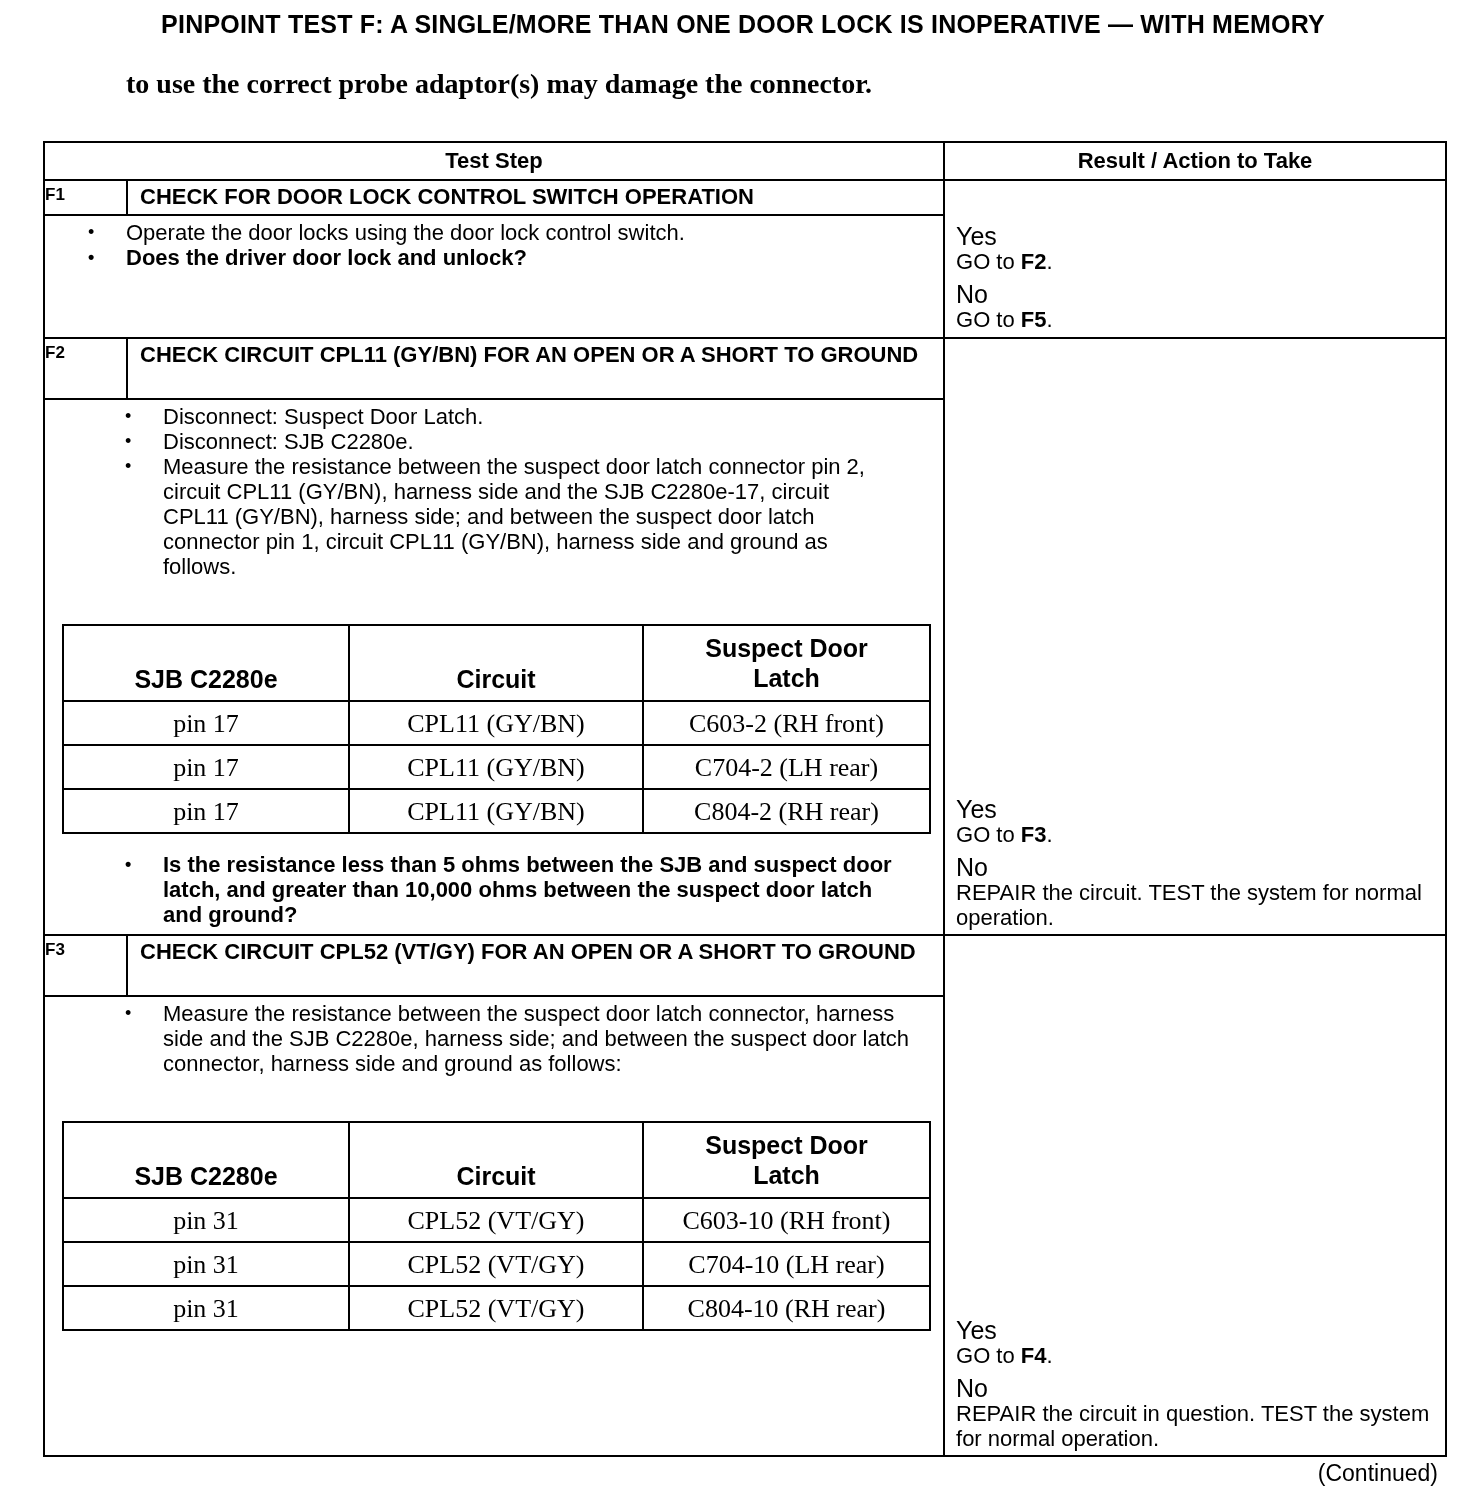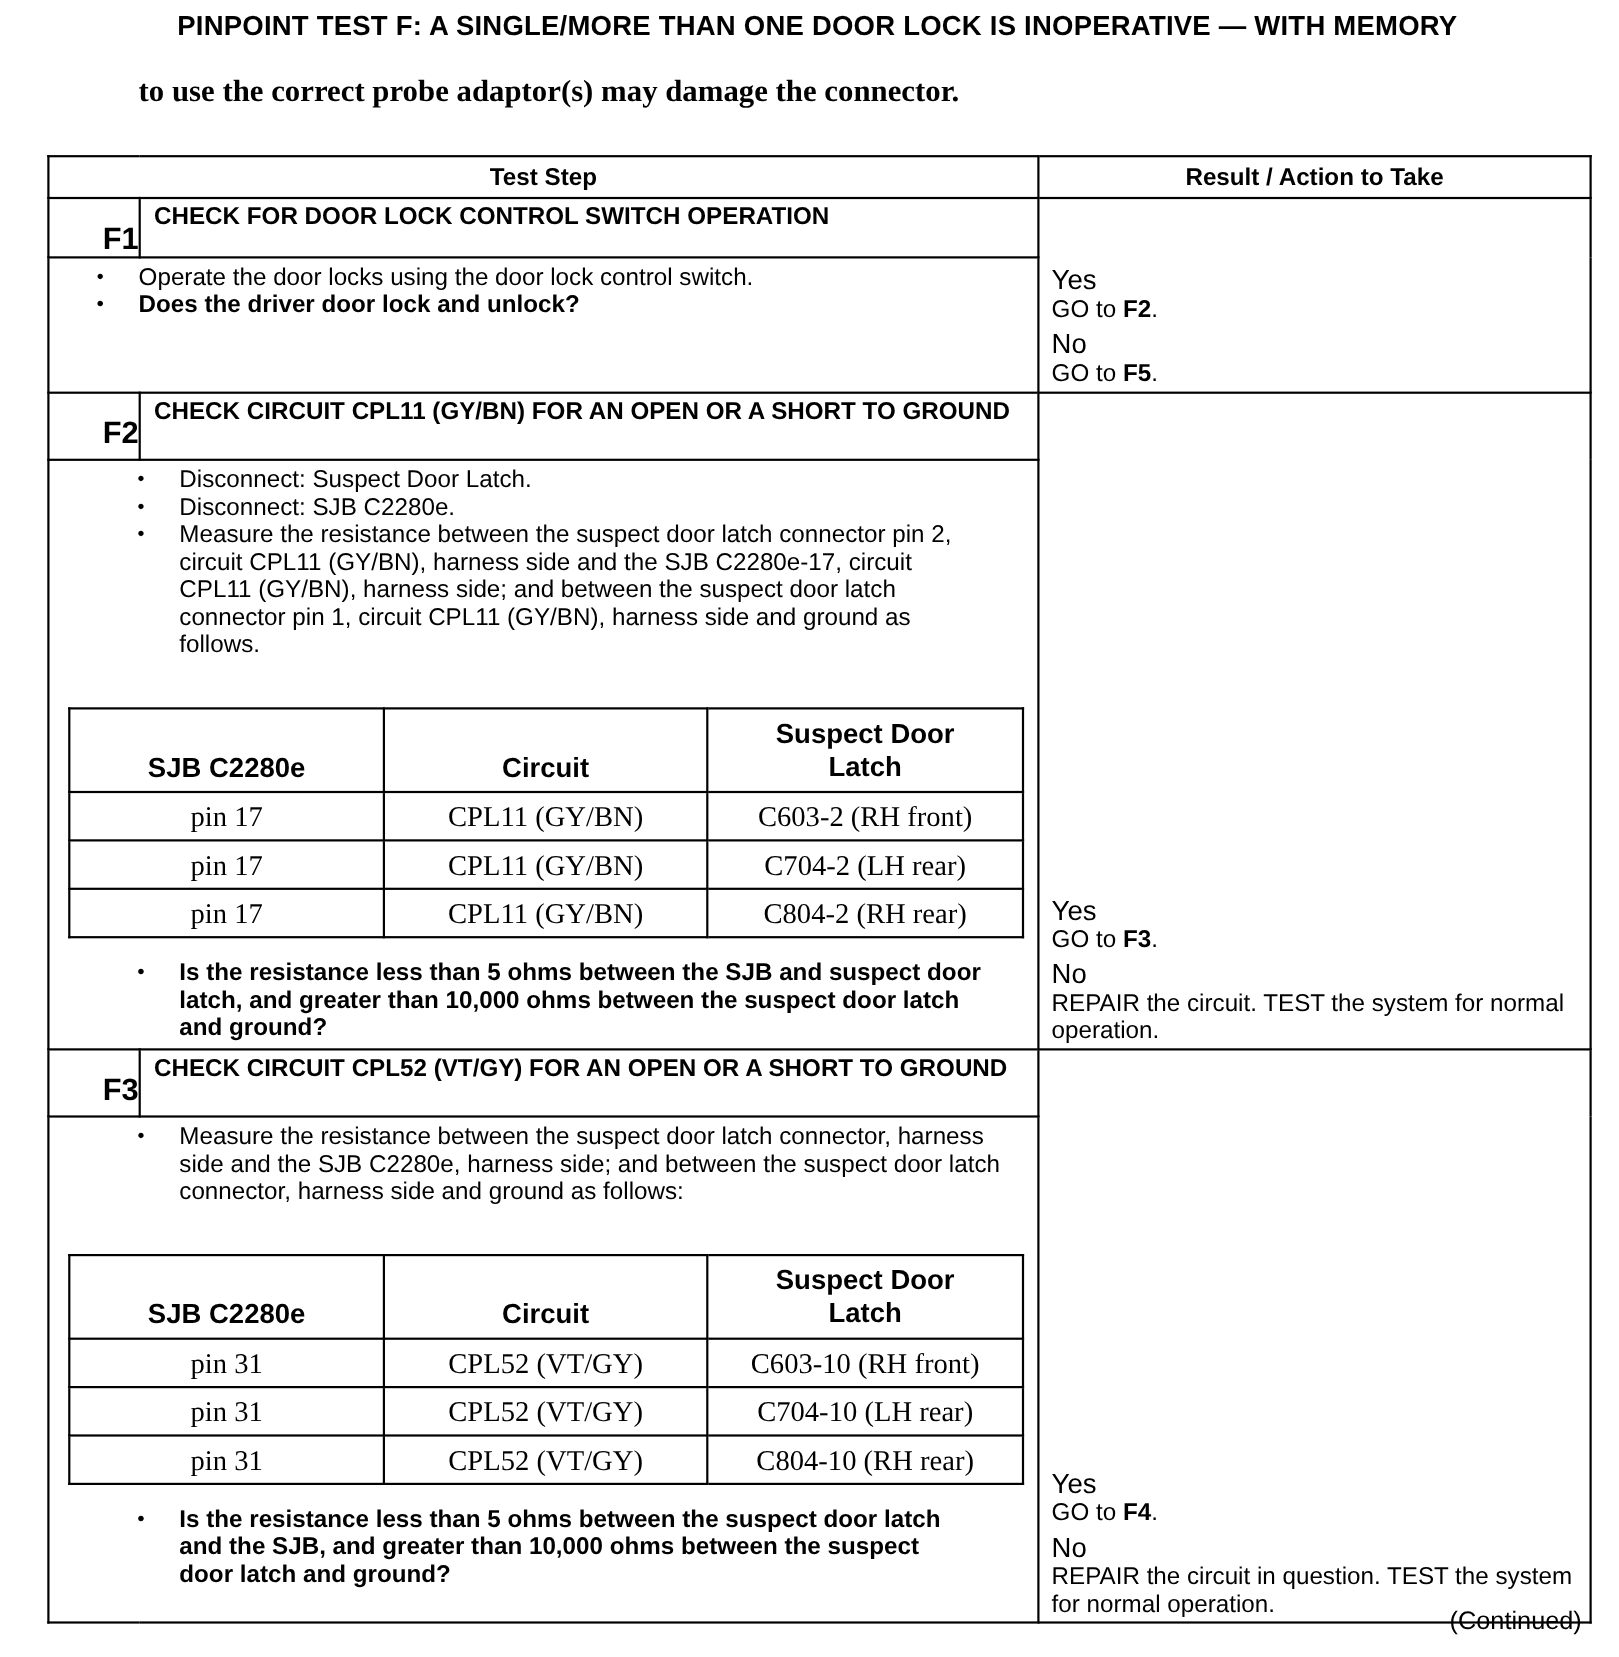--- a/index.html
+++ b/index.html
@@ -24,21 +24,21 @@
       border-collapse: collapse; table-layout: fixed;
     }
     .main-table td, .main-table th { border: 2.5px solid #000; vertical-align: top; }
     .main-table th {
       font-weight: bold; font-size: 22px; height: 38px; text-align: center; vertical-align: middle;
     }
     .col-id { width: 83px; }
     .col-step { width: 817px; }
     .col-res { width: 502px; }
 
-    .step-id { text-align: right; font-weight: bold; font-size: 28px; padding-top: 20px; }
+    .step-id { text-align: left; font-weight: bold; font-size: 17px; padding-top: 4px; }
     .step-title { font-weight: bold; font-size: 22px; line-height: 25px; padding: 3px 10px 4px 12px; }
 
     .body-cell { padding: 4px 10px 6px 15px; font-size: 22px; line-height: 25px; }
     ul.bullets { list-style: none; }
     ul.bullets li { position: relative; padding-left: 118px; }
     ul.bullets li::before {
       content: "\2022"; position: absolute; left: 80px; top: 0; font-size: 18px;
     }
     .bold { font-weight: bold; }
 
@@ -199,21 +199,18 @@
           <td>CPL52 (VT/GY)</td>
           <td>C704-10 (LH rear)</td>
         </tr>
         <tr>
           <td>pin 31</td>
           <td>CPL52 (VT/GY)</td>
           <td>C804-10 (RH rear)</td>
         </tr>
       </tbody>
           </table>
-      <ul class="bullets" style="margin-left:-15px; margin-top:18px">
-        <li class="bold" style="padding-right:60px">Is the resistance less than 5 ohms between the suspect door latch and the SJB, and greater than 10,000 ohms between the suspect door latch and ground?</li>
-      </ul>
     </td>
   </tr>
 </tbody>
   </table>
 
 <div class="continued">(Continued)</div>
 
 </body></html>

